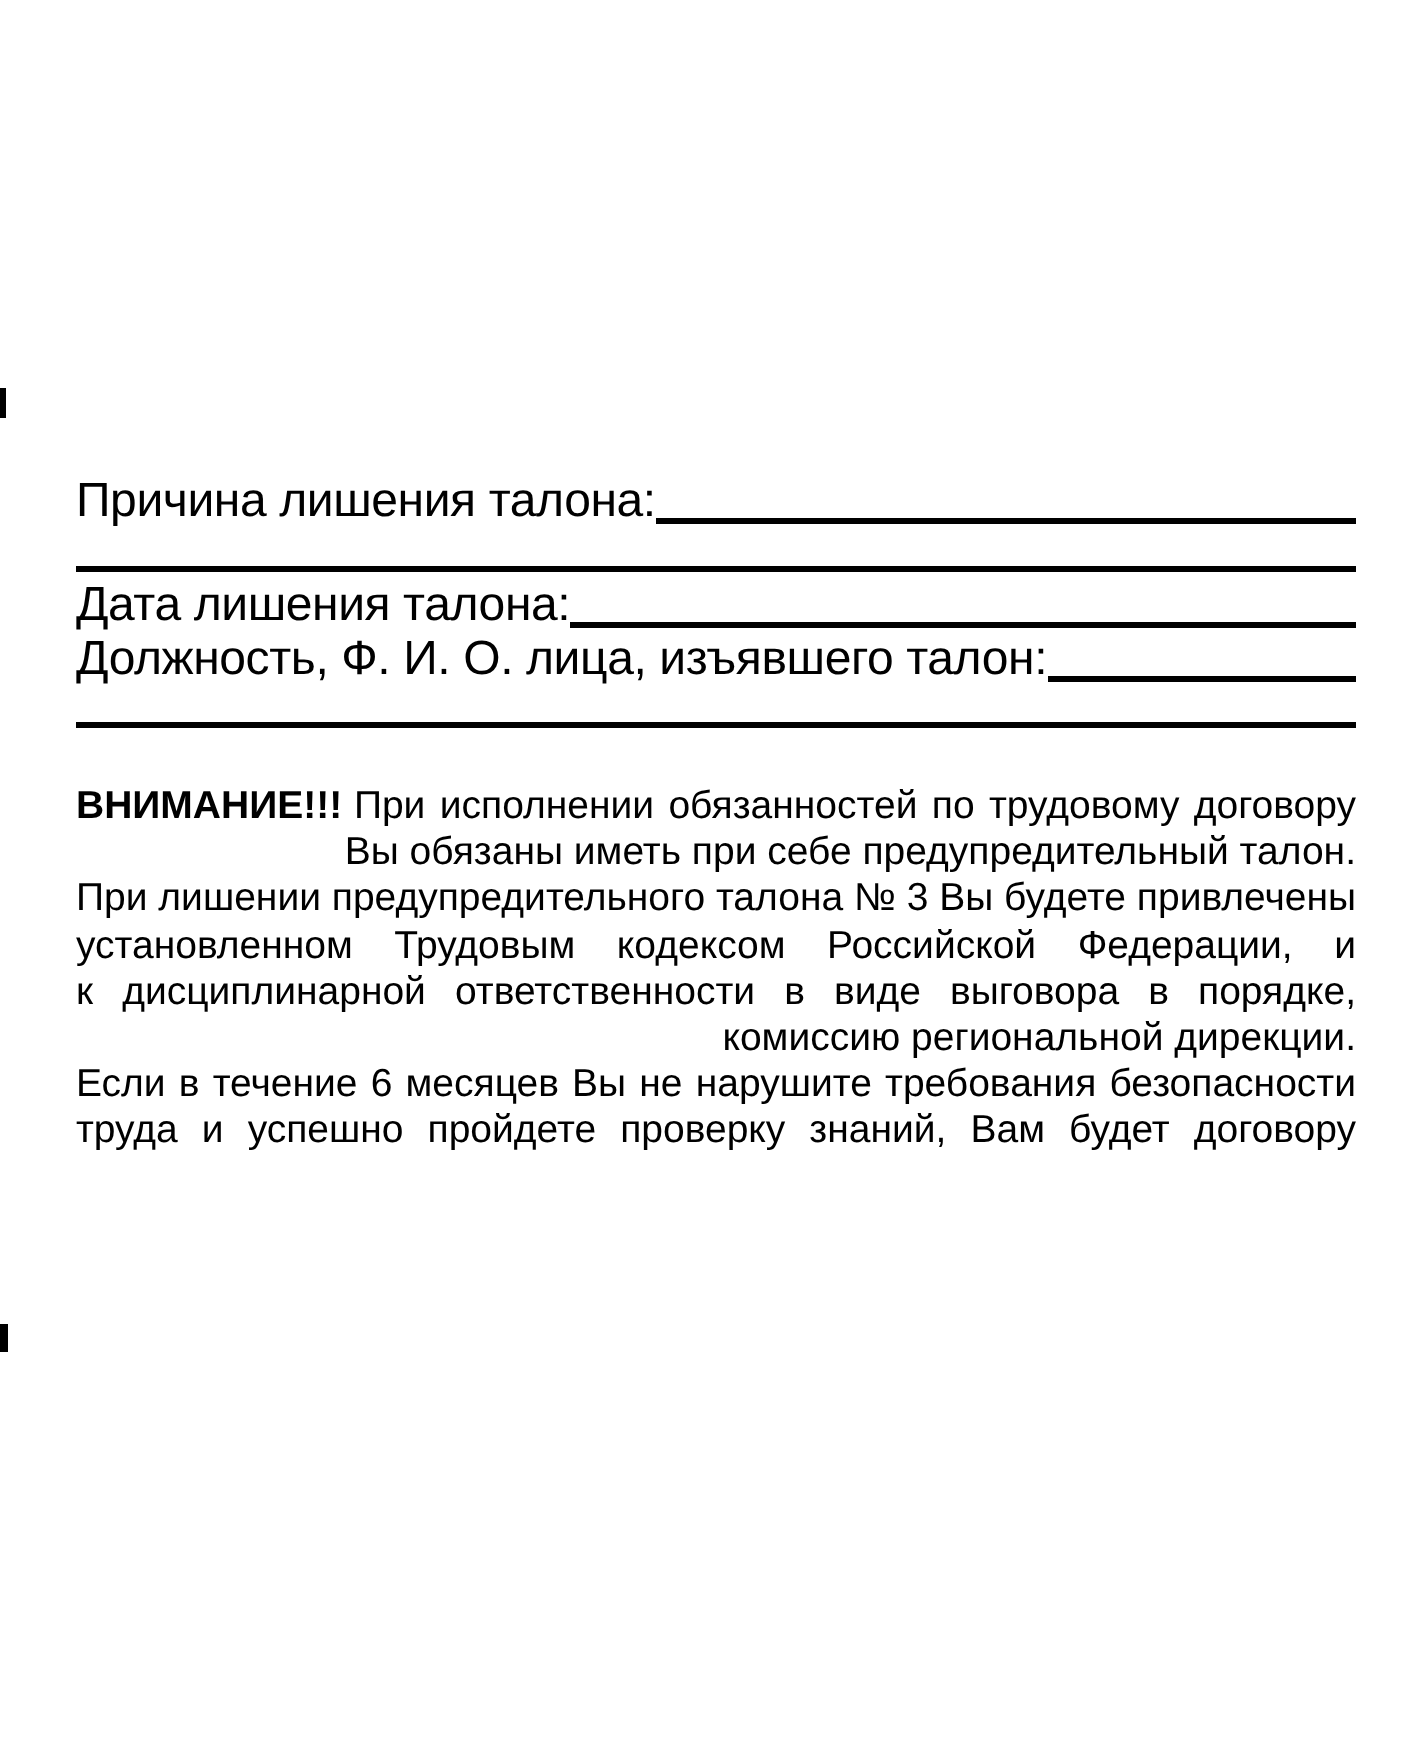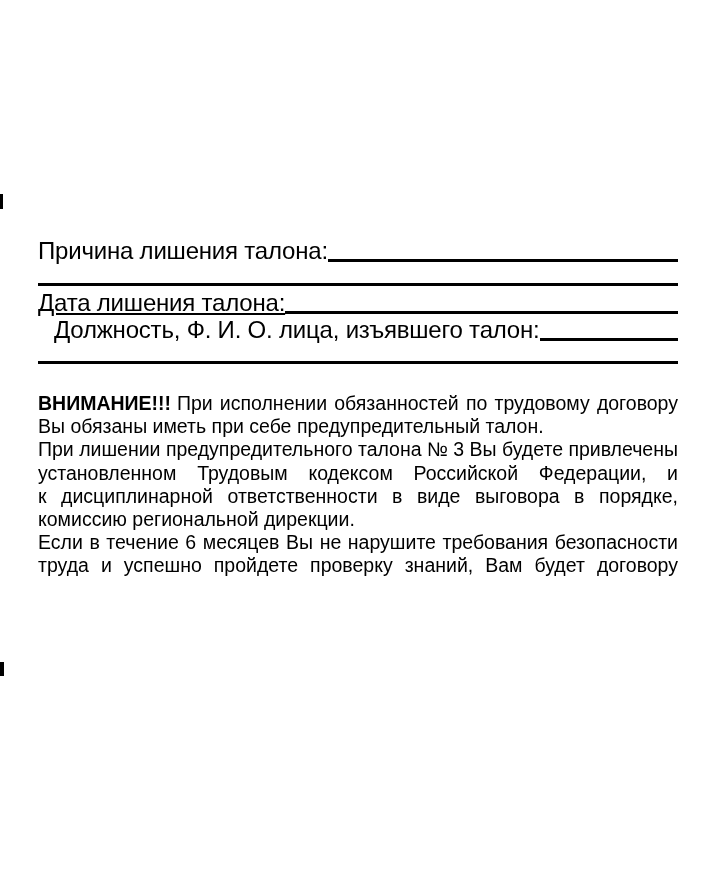--- a/index.html
+++ b/index.html
@@ -22,22 +22,22 @@
   }
   
   .frow {
     display: flex;
     font-size: 24px;
     line-height: 27px;
     letter-spacing: -0.2px;
     white-space: pre;
   }
   .frow-1 { margin-top: 237px; }
-  .frow-2 { margin-top: 3px; text-decoration: underline; }
-  .frow-3 { margin-top: 0; margin-left: 16px; }
+  .frow-2 { margin-top: 3px; }
+  .frow-3 { margin-top: 0; }
   .flabel { flex: 0 0 auto; }
   .fline {
     flex: 1 1 auto;
     align-self: flex-end;
     border-bottom: 3px solid #000000;
     margin-bottom: 2px;
     min-width: 40px;
   }
   .hrule {
     border-top: 3px solid #000000;
@@ -46,21 +46,21 @@
   .hrule-1 { margin-top: 19px; }
   .hrule-2 { margin-top: 18px; }
   
   .notice {
     margin-top: 28px;
     font-size: 19.5px;
   }
   .nline {
     height: 23.2px;
     line-height: 23.2px;
-    text-align: left;
+    text-align: right;
     white-space: nowrap;
   }
   .nline.j {
     white-space: normal;
     text-align: justify;
     text-align-last: justify;
     text-justify: inter-word;
   }
   .nhead {
     font-weight: bold;

